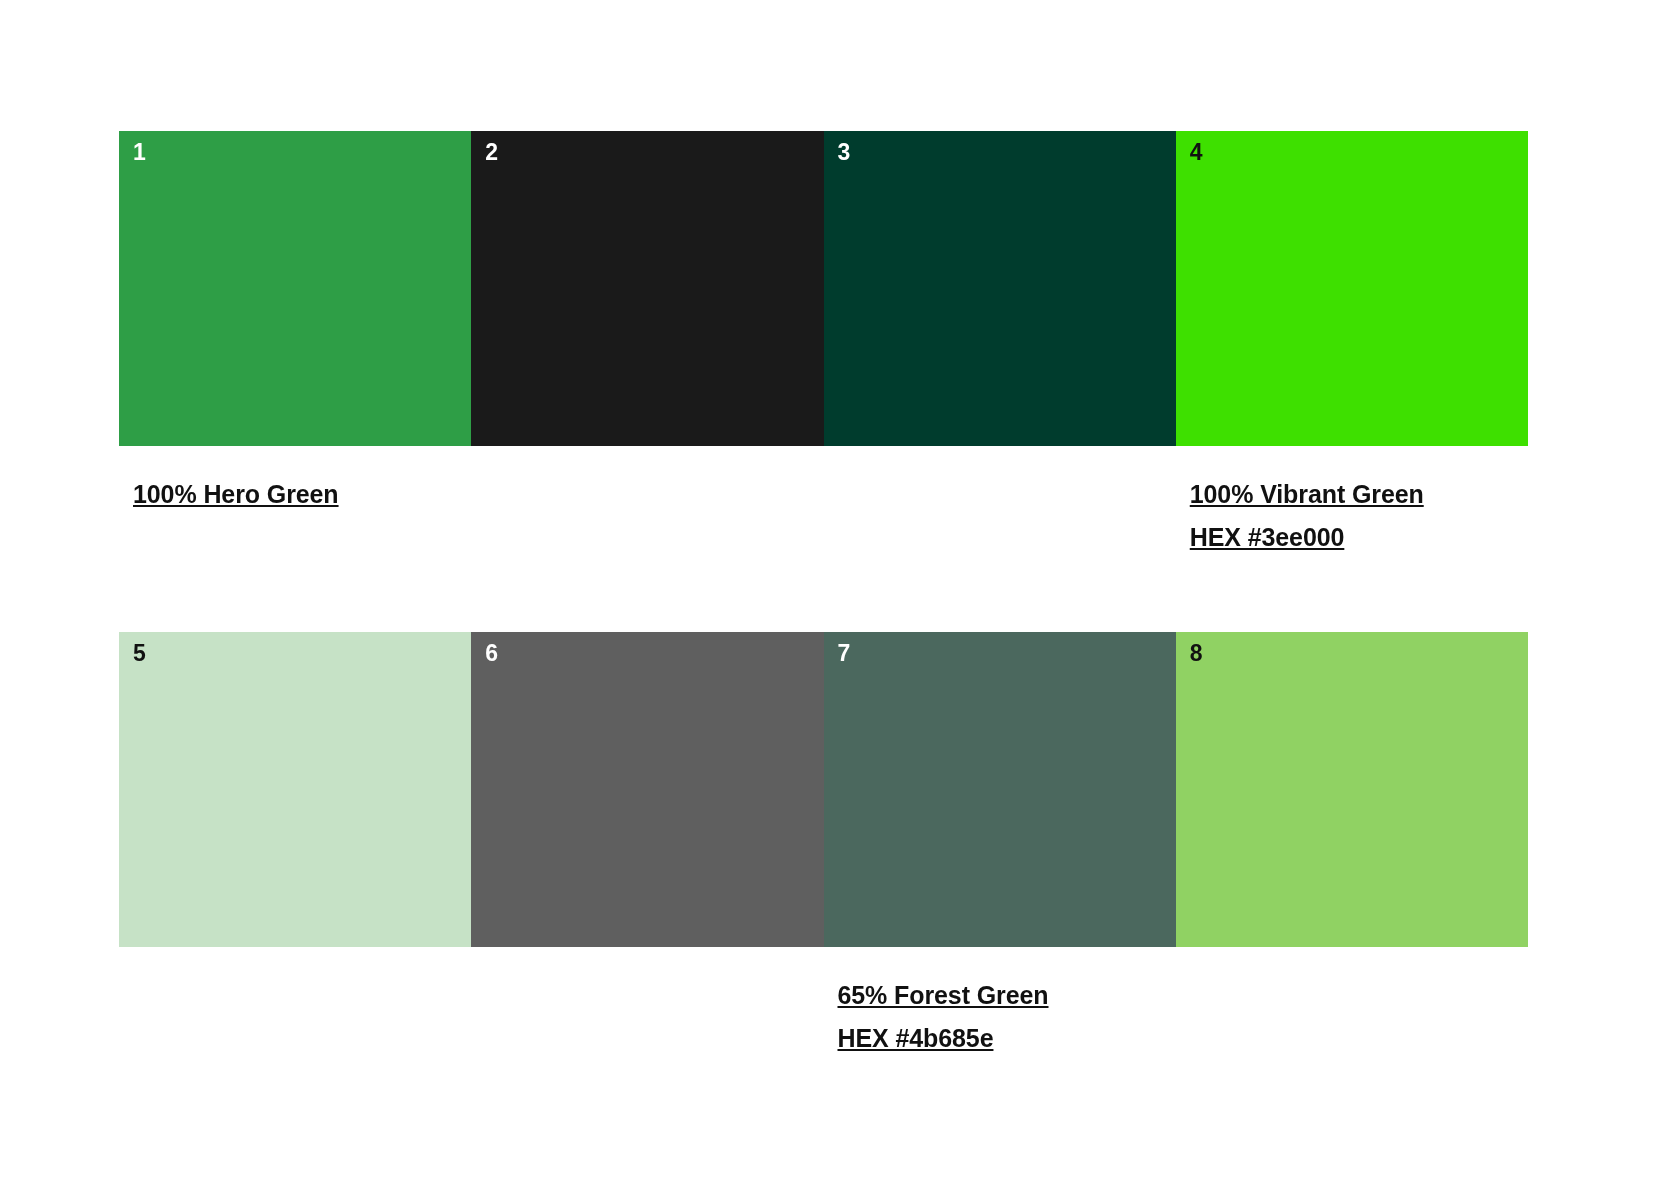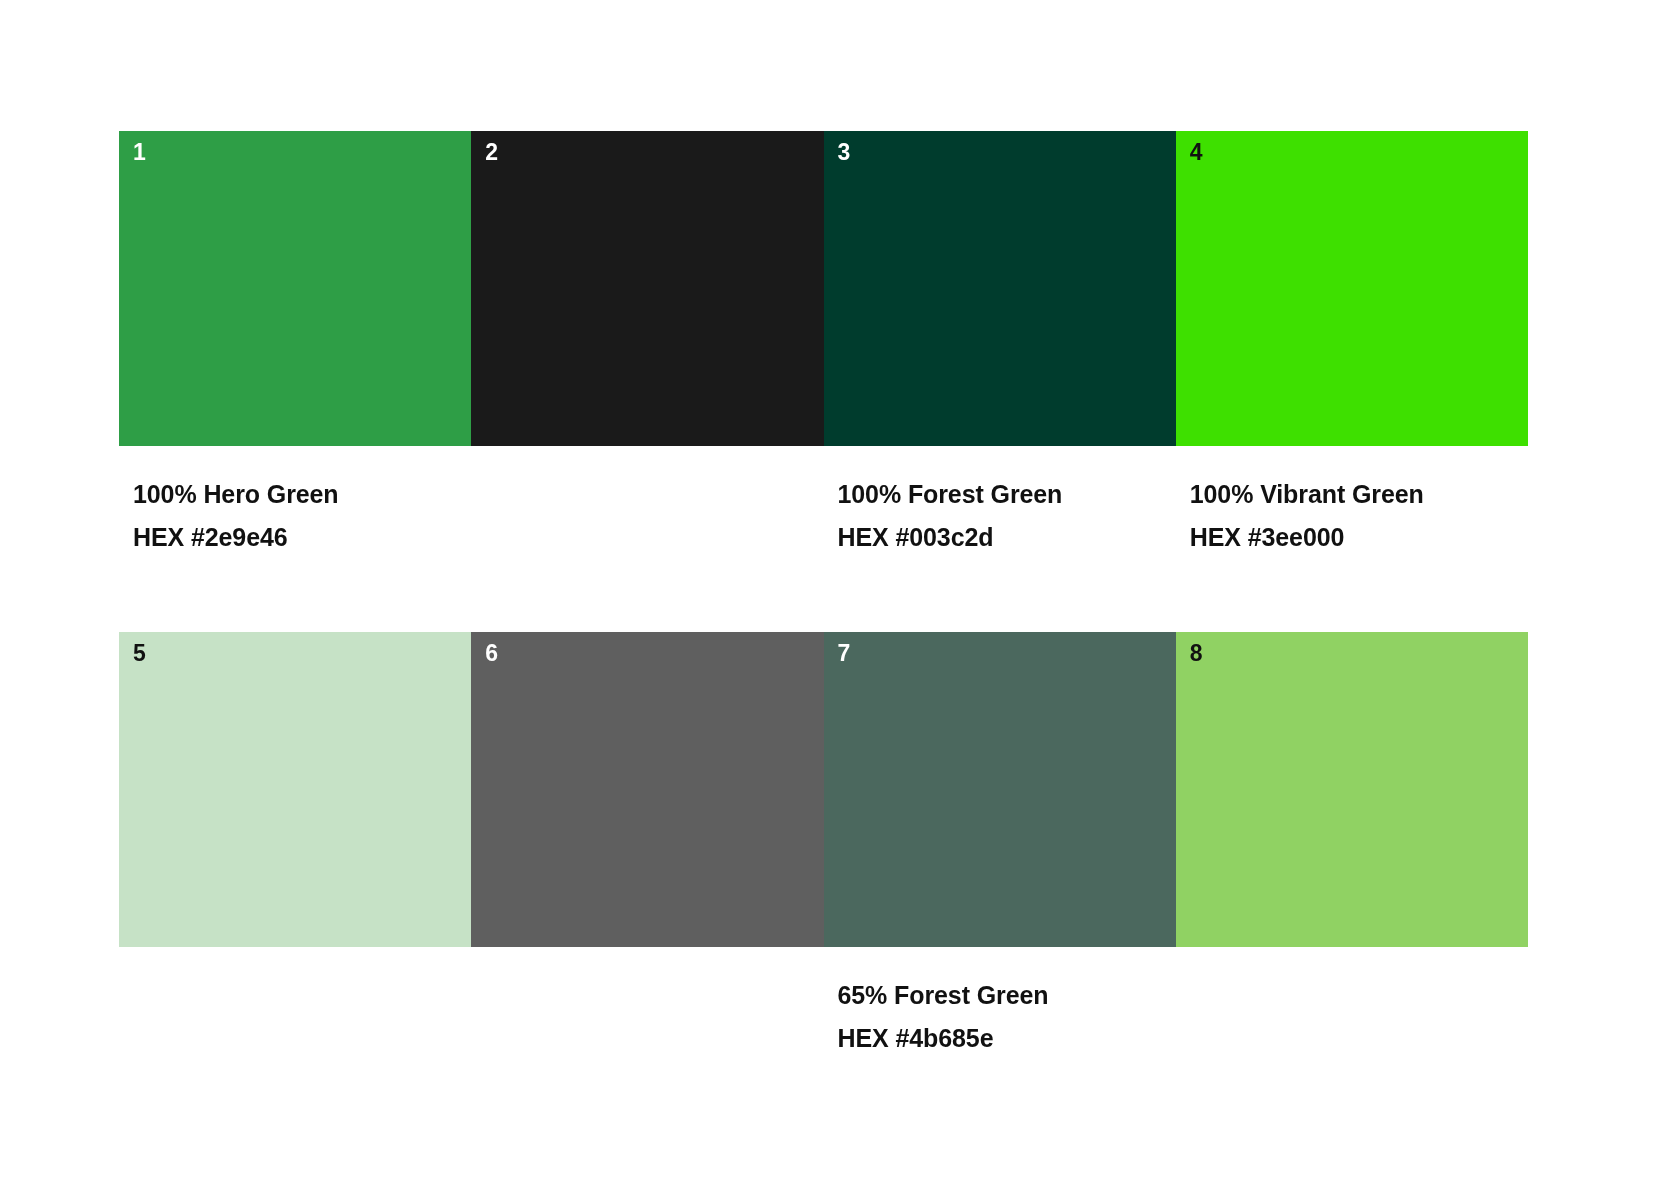--- a/index.html
+++ b/index.html
@@ -61,54 +61,50 @@
   }
 
   .caption-name,
   .caption-hex {
     font-size: 25px;
     font-weight: bold;
     color: #111111;
     line-height: 43px;
     white-space: nowrap;
     letter-spacing: -0.1px;
+    text-decoration: underline;
   }
 </style>
 </head>
 <body style="background-color: rgb(255, 255, 255);">
 
 <div class="palette-sheet">
 
   <div class="palette-row row-1">
 
     <div class="swatch-cell">
       <div class="swatch-chip" style="background-color: rgb(46, 158, 70);">
         <span class="swatch-number on-dark">1</span>
       </div>
       <div class="swatch-caption">
         <div class="caption-name">100% Hero Green</div>
-        <div class="caption-hex">HEX #2e9e46</div>
       </div>
     </div>
 
     <div class="swatch-cell">
       <div class="swatch-chip" style="background-color: rgb(26, 26, 26);">
         <span class="swatch-number on-dark">2</span>
       </div>
       <div class="swatch-caption">
       </div>
     </div>
 
     <div class="swatch-cell">
       <div class="swatch-chip" style="background-color: rgb(0, 60, 45);">
         <span class="swatch-number on-dark">3</span>
-      </div>
-      <div class="swatch-caption">
-        <div class="caption-name">100% Forest Green</div>
-        <div class="caption-hex">HEX #003c2d</div>
       </div>
     </div>
 
     <div class="swatch-cell">
       <div class="swatch-chip" style="background-color: rgb(62, 224, 0);">
         <span class="swatch-number on-light">4</span>
       </div>
       <div class="swatch-caption">
         <div class="caption-name">100% Vibrant Green</div>
         <div class="caption-hex">HEX #3ee000</div>

